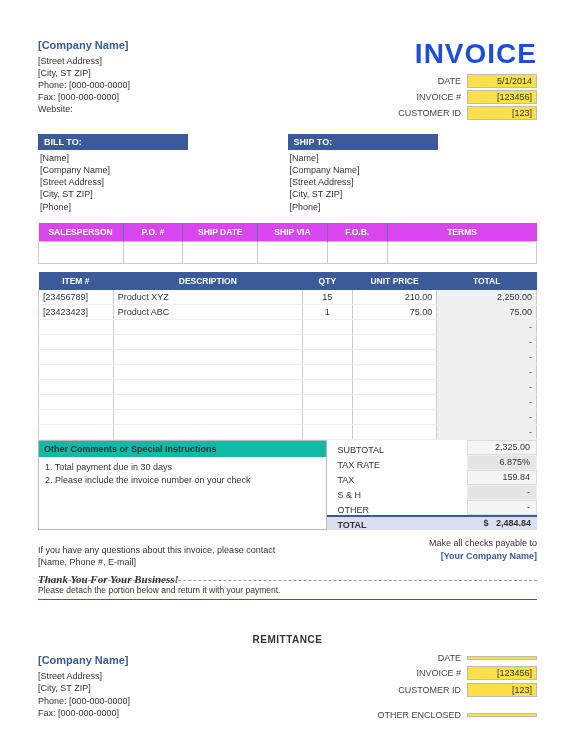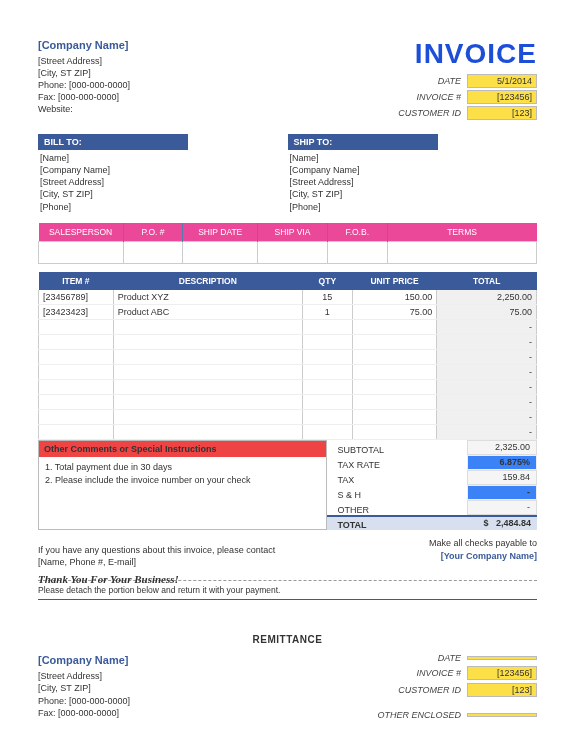--- a/index.html
+++ b/index.html
@@ -4,45 +4,45 @@
 <style>
   * { box-sizing: border-box; margin: 0; padding: 0; }
   body { font-family: Arial, sans-serif; font-size: 9px; color: #333; background: #fff; width: 575px; }
   .page { padding: 38px 38px 20px 38px; }
   .header { display: flex; justify-content: space-between; margin-bottom: 12px; }
   .company-block { line-height: 1.35; }
   .company-name { color: #3a5a9a; font-weight: bold; font-size: 11px; margin-bottom: 2px; }
   .invoice-block { text-align: right; }
   .invoice-title { color: #1d4ed8; font-size: 28px; font-weight: bold; letter-spacing: 1px; margin-bottom: 4px; }
   .meta-row { display: flex; justify-content: flex-end; align-items: center; margin-bottom: 2px; font-size: 9px; }
-  .meta-label { text-align: left; padding-right: 6px; color: #444; font-style: italic; }
+  .meta-label { text-align: left; padding-right: 6px; color: #444; }
   .meta-val { width: 70px; border: 1px solid #bbb; padding: 1px 4px; text-align: right; background: #fde047; }
   .addr-section { display: flex; gap: 0; margin-bottom: 10px; }
   .addr-col { width: 50%; }
   .addr-head { background: #3a5a9a; color: #fff; font-weight: bold; font-size: 9px; padding: 3px 6px; width: 150px; }
   .addr-body { line-height: 1.35; padding: 2px 0 0 2px; }
   .sales-table { width: 100%; border-collapse: collapse; margin-bottom: 8px; }
-  .sales-table th { background: #ec4899; color: #fff; font-size: 8.5px; font-weight: normal; padding: 4px 3px; text-align: center; border-right: 1px solid #5a7ab0; }
+  .sales-table th { background: #d946ef; color: #fff; font-size: 8.5px; font-weight: bold; padding: 4px 3px; text-align: center; border-right: 1px solid #5a7ab0; }
   .sales-table th:last-child { border-right: none; }
   .sales-table td { border: 1px solid #ccc; height: 22px; padding: 2px 4px; }
   .items-table { width: 100%; border-collapse: collapse; }
   .items-table th { background: #3a5a9a; color: #fff; font-size: 8.5px; font-weight: bold; padding: 4px 3px; text-align: center; }
   .items-table td { border-left: 1px solid #ccc; border-right: 1px solid #ccc; border-bottom: 1px solid #eee; padding: 2px 4px; height: 14px; font-size: 9px; }
   .items-table td.num { text-align: right; }
   .items-table td.ctr { text-align: center; }
   .items-table .total-col { background: #f0f0f0; }
   .below { display: flex; margin-top: 0; }
   .comments { width: 58%; border: 1px solid #bbb; }
-  .comments-head { background: #ef4444; font-weight: bold; padding: 3px 5px; font-size: 9px; }
+  .comments-head { background: #14b8a6; font-weight: bold; padding: 3px 5px; font-size: 9px; }
   .comments-body { padding: 4px 6px 14px 6px; line-height: 1.5; }
   .totals { width: 42%; }
   .tot-row { display: flex; height: 15px; align-items: flex-end; font-size: 9px; }
   .tot-label { flex: 1; text-align: left; padding-left: 10px; }
   .tot-val { width: 70px; text-align: right; padding-right: 6px; border: 1px solid #ddd; background: #f5f5f5; height: 100%; display: flex; align-items: center; justify-content: flex-end; }
-  .tot-val.plain { background: #3b82f6; border: 1px solid #eee; font-weight: bold; }
+  .tot-val.plain { background: #e5e5e5; border: 1px solid #eee; }
   .grand { background: #d8e0f0; border-top: 2px solid #3a5a9a; font-weight: bold; }
   .grand .tot-val { background: #d8e0f0; font-weight: bold; border: none; }
   .grand .tot-label { font-weight: bold; }
   .contact { text-align: left; margin-top: 14px; line-height: 1.4; }
   .thanks { font-style: italic; font-weight: bold; font-family: Georgia, serif; font-size: 11px; margin-top: 3px; }
   .payable { text-align: right; margin-top: -50px; font-size: 9px; line-height: 1.4; }
   .payable strong { color: #3a5a9a; }
   .dashed { border-top: 1px dashed #999; margin: 18px 0 4px 0; }
   .detach { font-size: 8.5px; margin-bottom: 4px; }
   .remit-title { text-align: center; font-weight: bold; font-size: 10px; letter-spacing: 0.5px; margin-bottom: 8px; margin-top: 34px; }
@@ -134,21 +134,21 @@
         <th style="width:10%">QTY</th>
         <th style="width:17%">UNIT PRICE</th>
         <th style="width:20%">TOTAL</th>
       </tr>
     </thead>
     <tbody id="items-body">
         <tr>
           <td>[23456789]</td>
           <td>Product XYZ</td>
           <td class="ctr">15</td>
-          <td class="num">150.00</td>
+          <td class="num">210.00</td>
           <td class="num total-col">2,250.00</td>
         </tr>
         <tr>
           <td>[23423423]</td>
           <td>Product ABC</td>
           <td class="ctr">1</td>
           <td class="num">75.00</td>
           <td class="num total-col">75.00</td>
         </tr>
         <tr>

